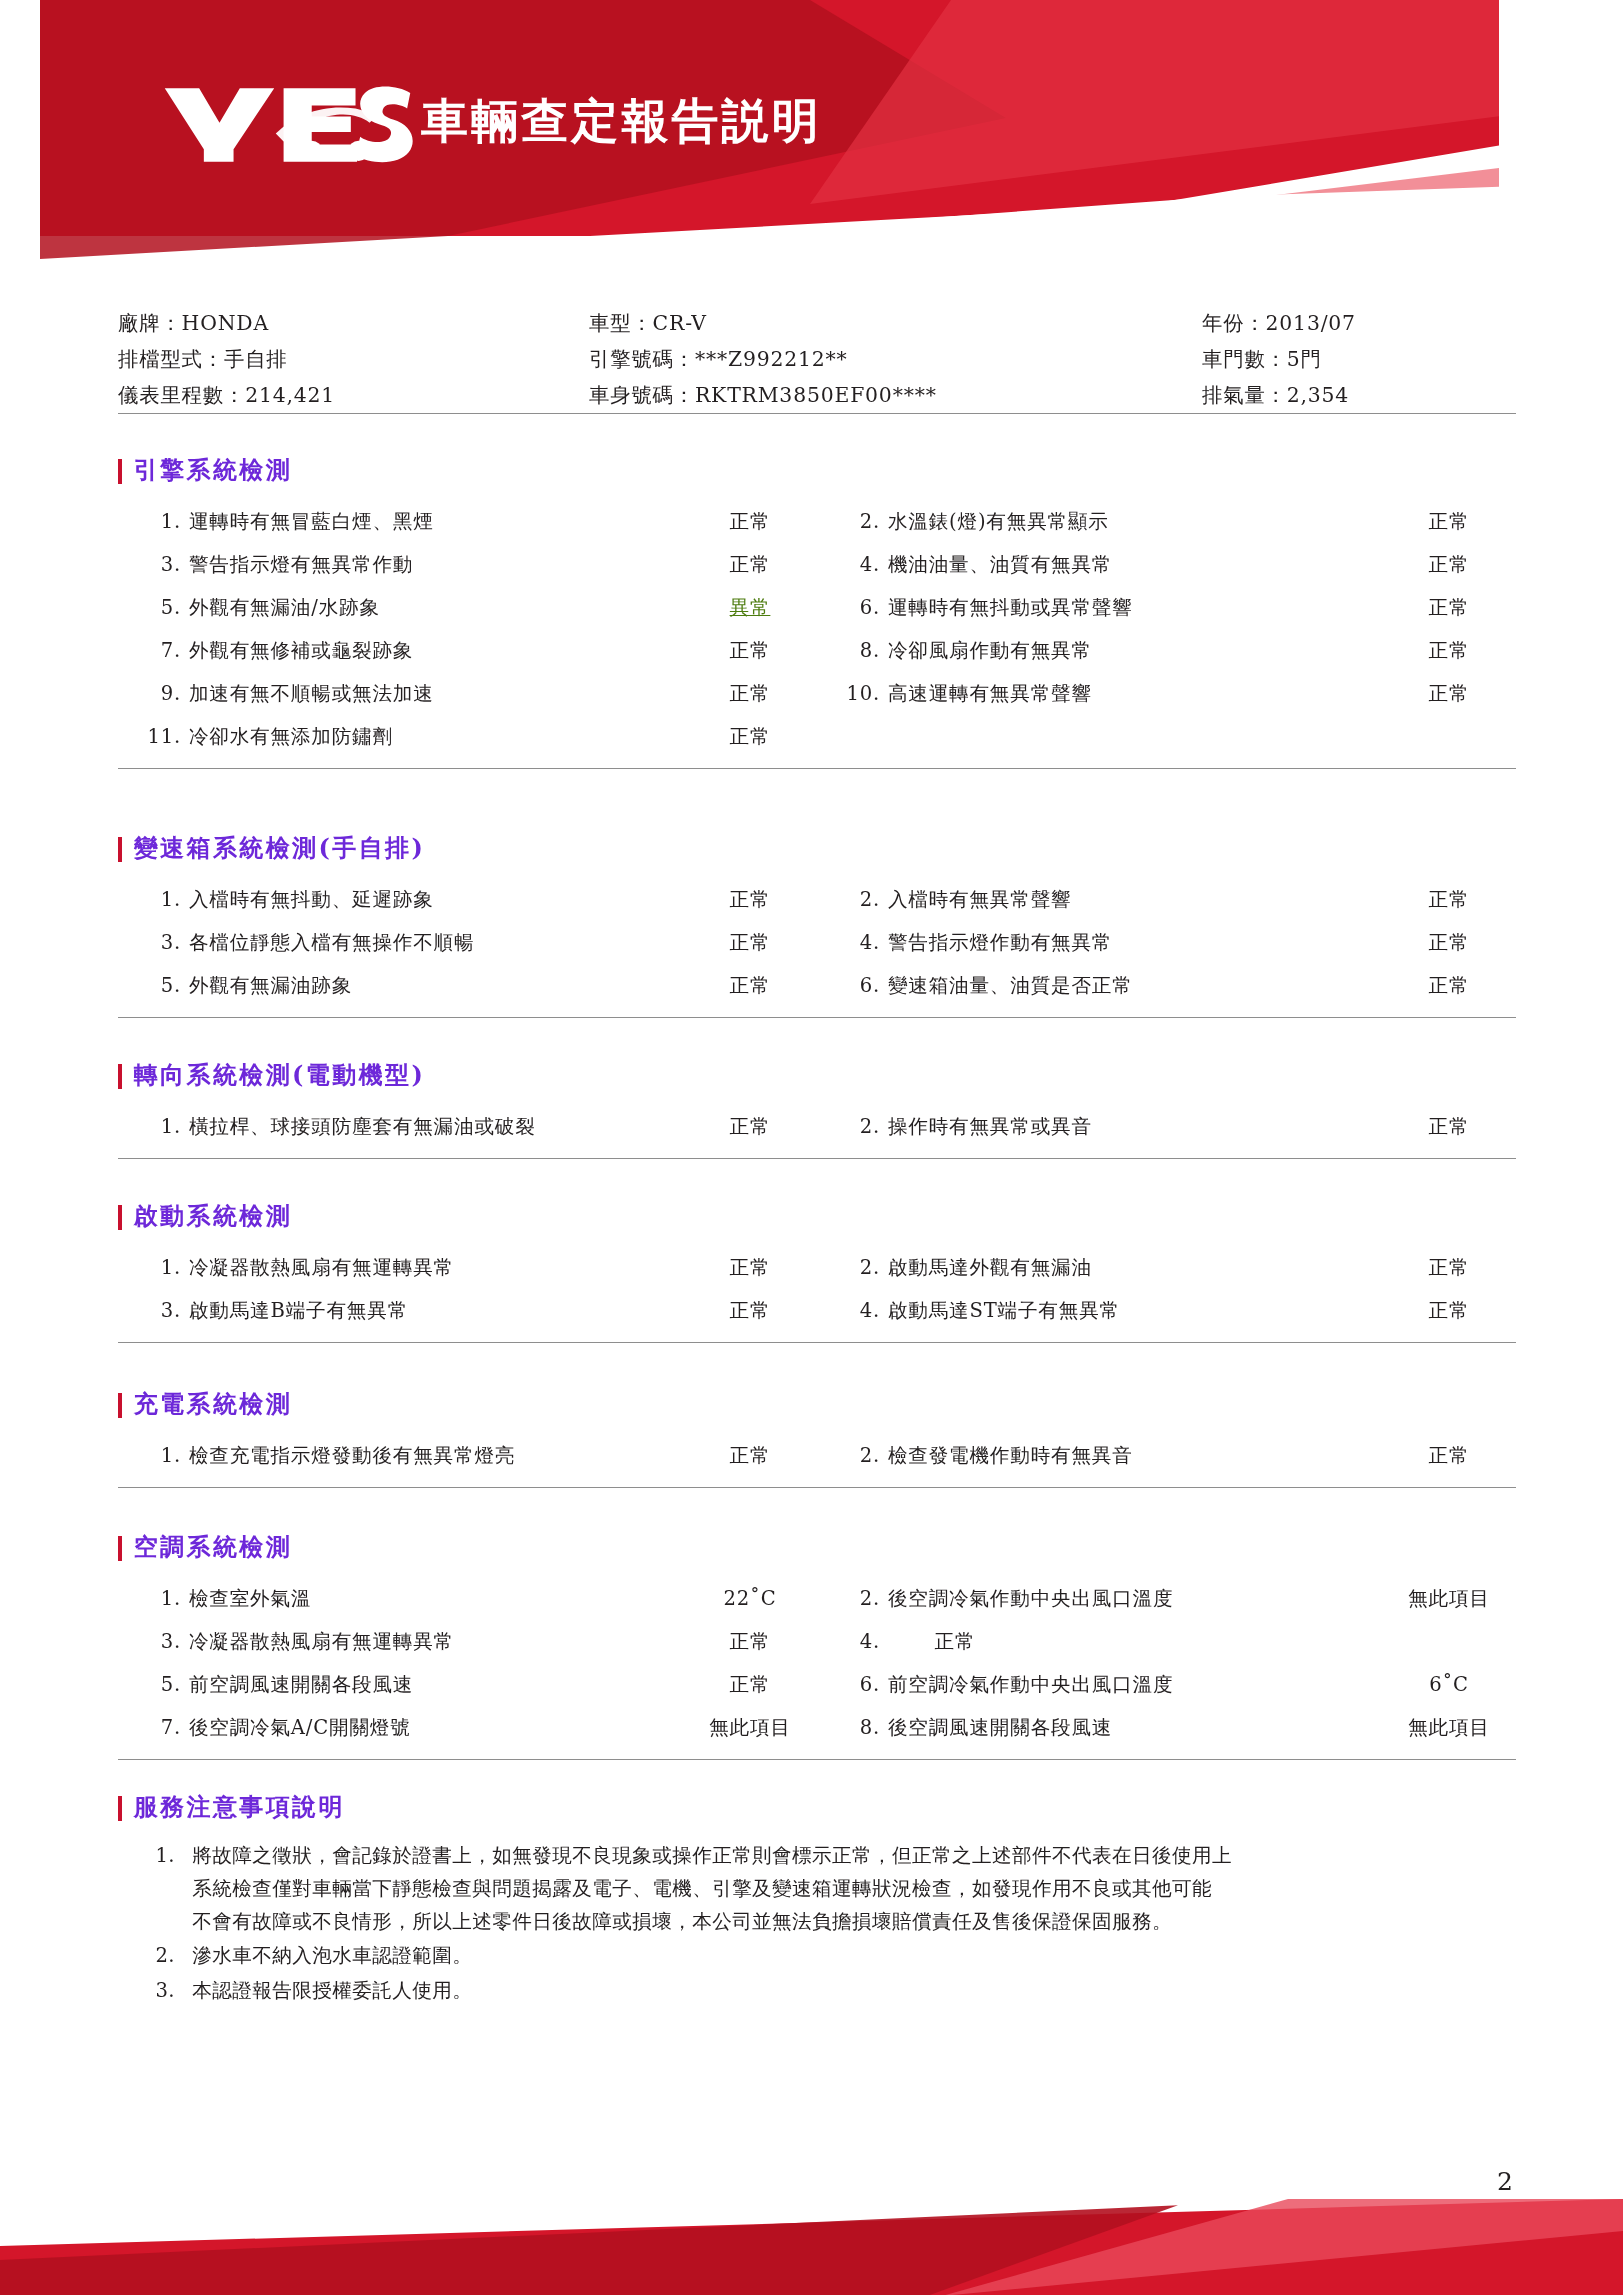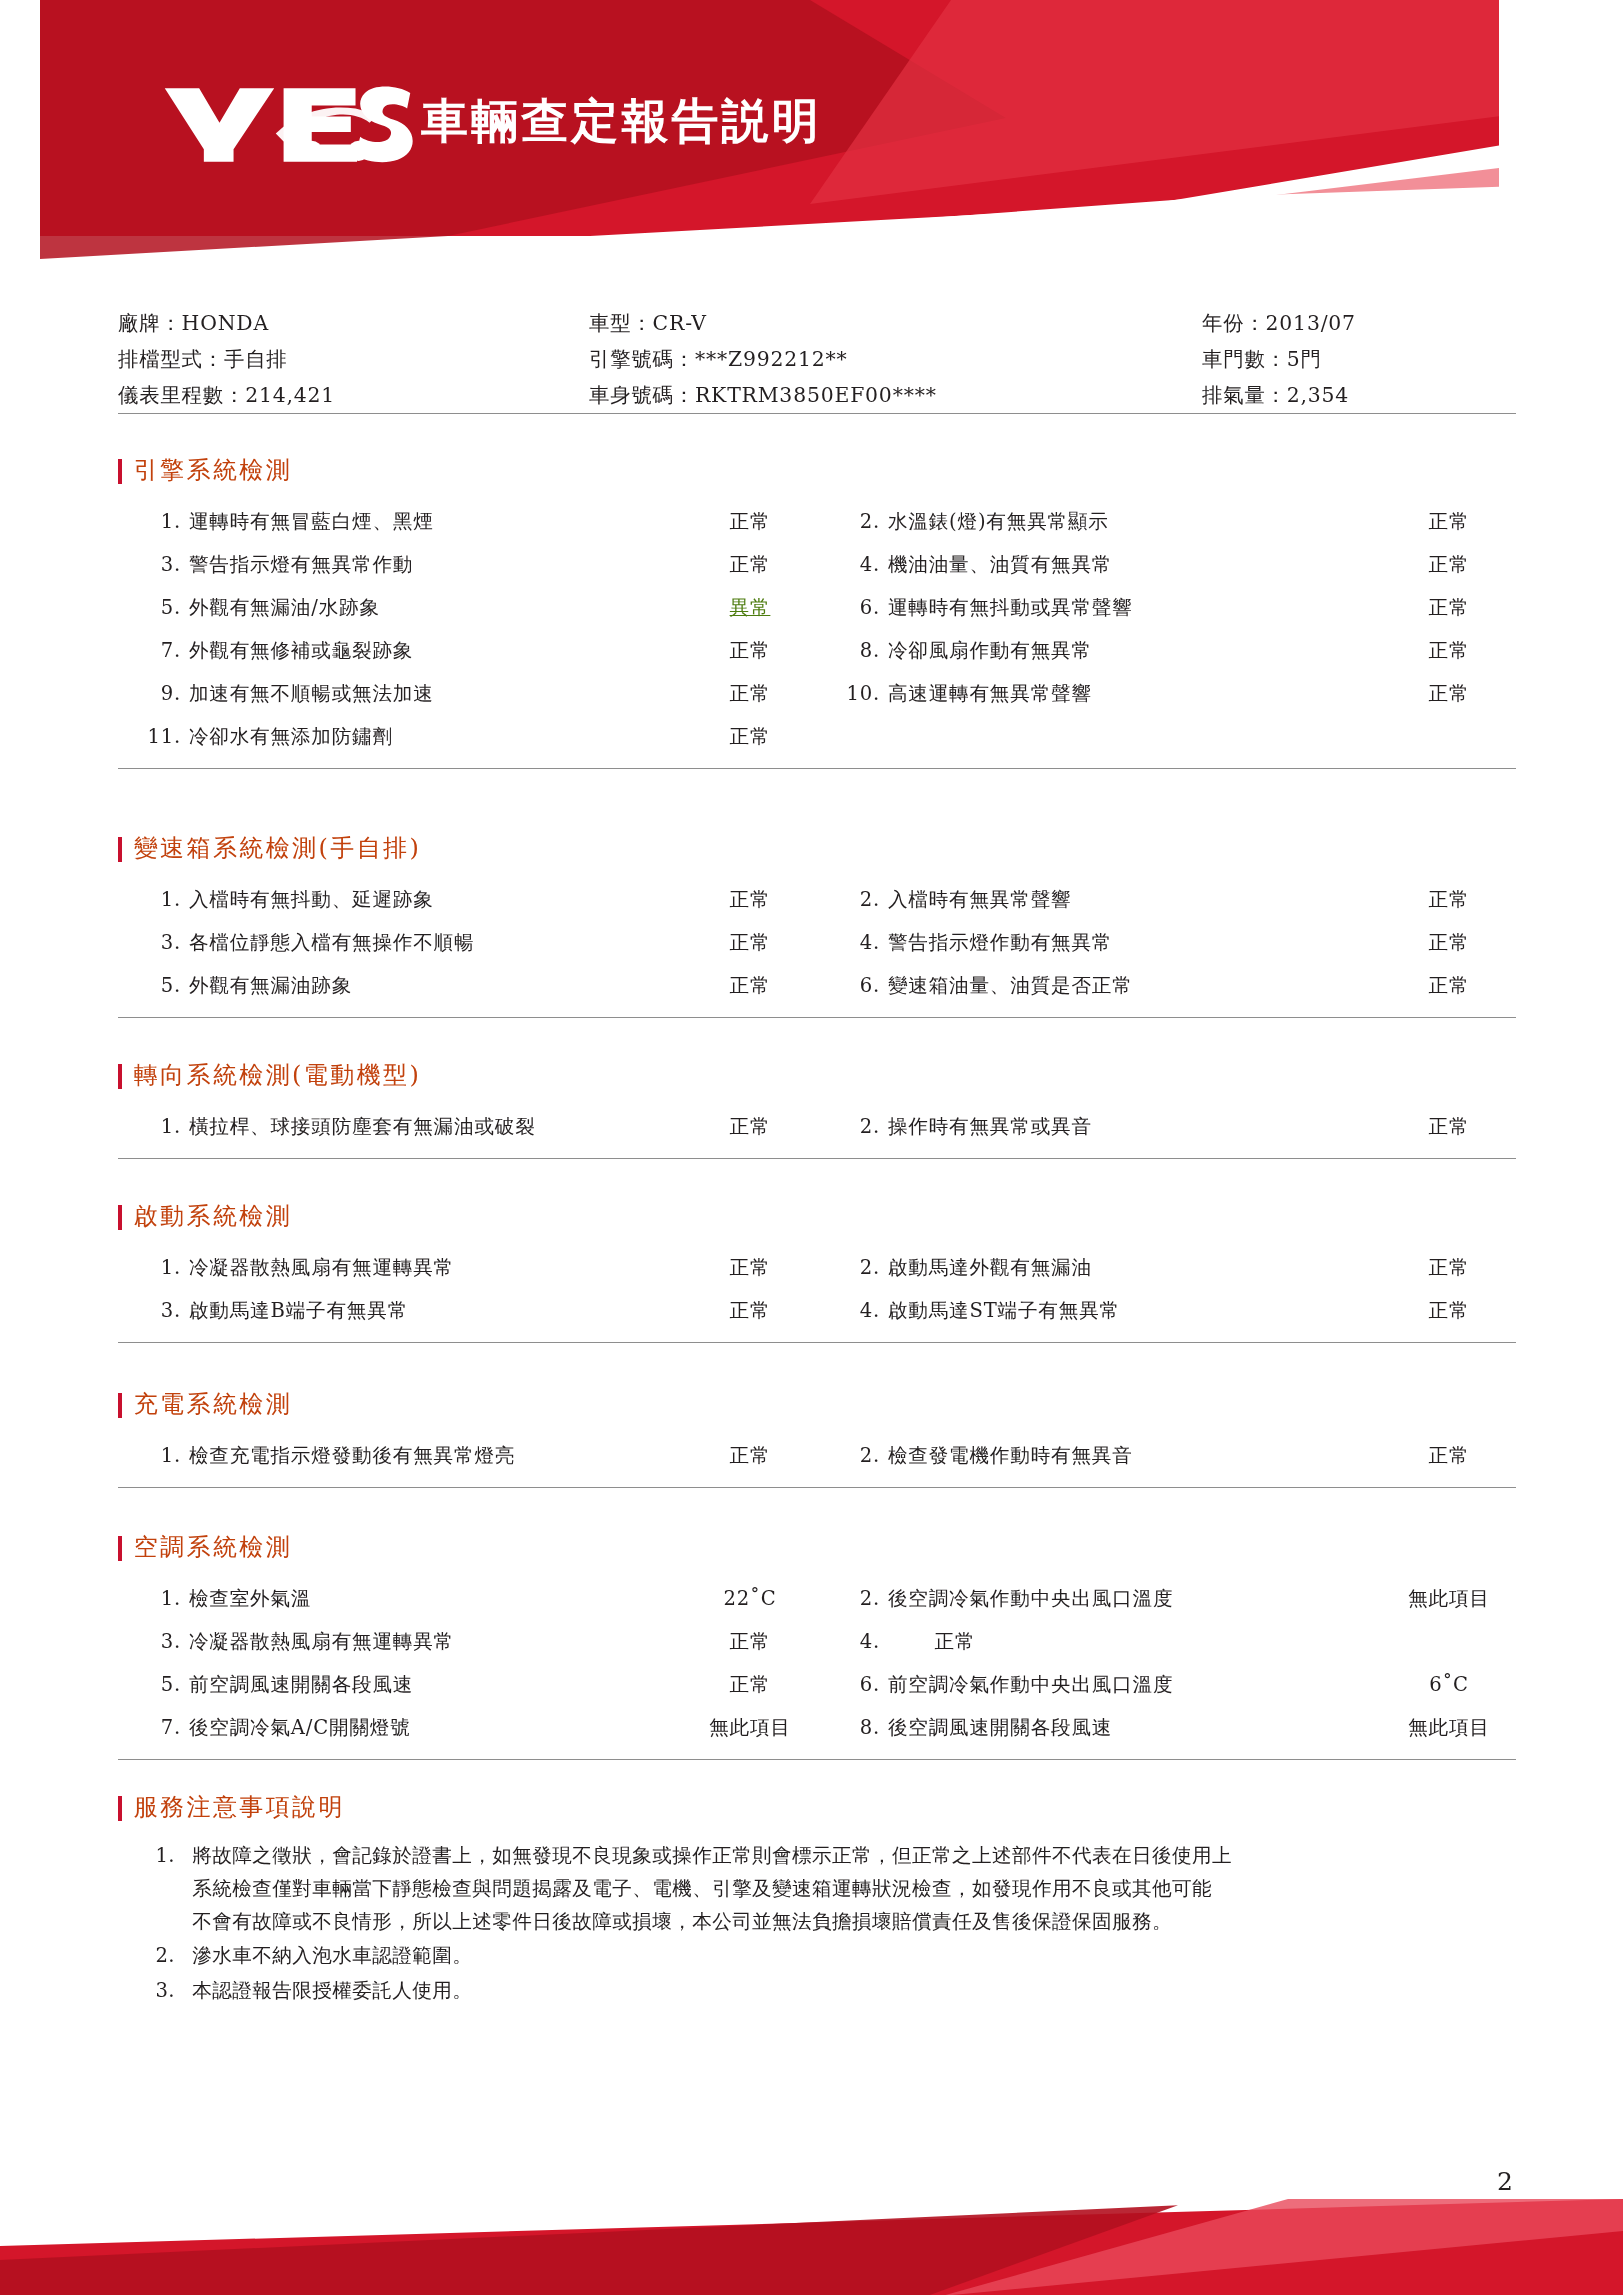--- a/index.html
+++ b/index.html
@@ -107,23 +107,23 @@
   .vi-c3 { width: 314px; }
 
   
   .section {
     position: absolute;
     left: 118px;
     width: 1398px;
   }
   .sec-title {
     font-size: 24px;
-    color: #c2410c;
+    color: #6d28d9;
     letter-spacing: 2.4px;
-    font-weight: 400;
+    font-weight: 700;
     padding-left: 15.7px;
     position: relative;
     margin-bottom: 7.9px;
   }
   .sec-title::before {
     content: "";
     position: absolute;
     left: 0; top: 4.7px;
     width: 3.9px; height: 25px;
     background: #c8102e;

